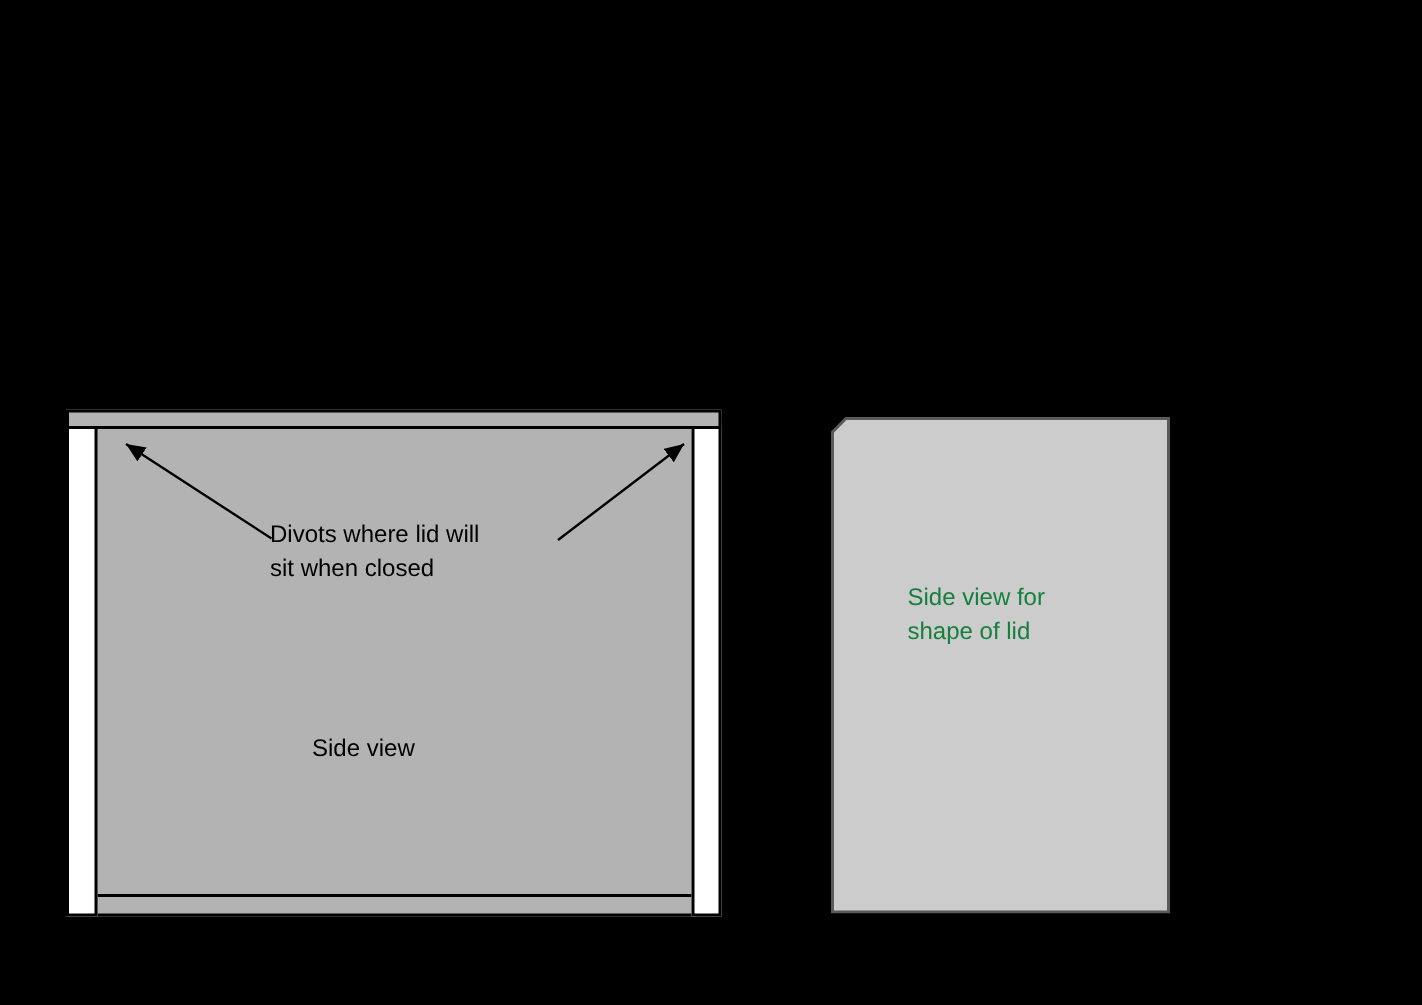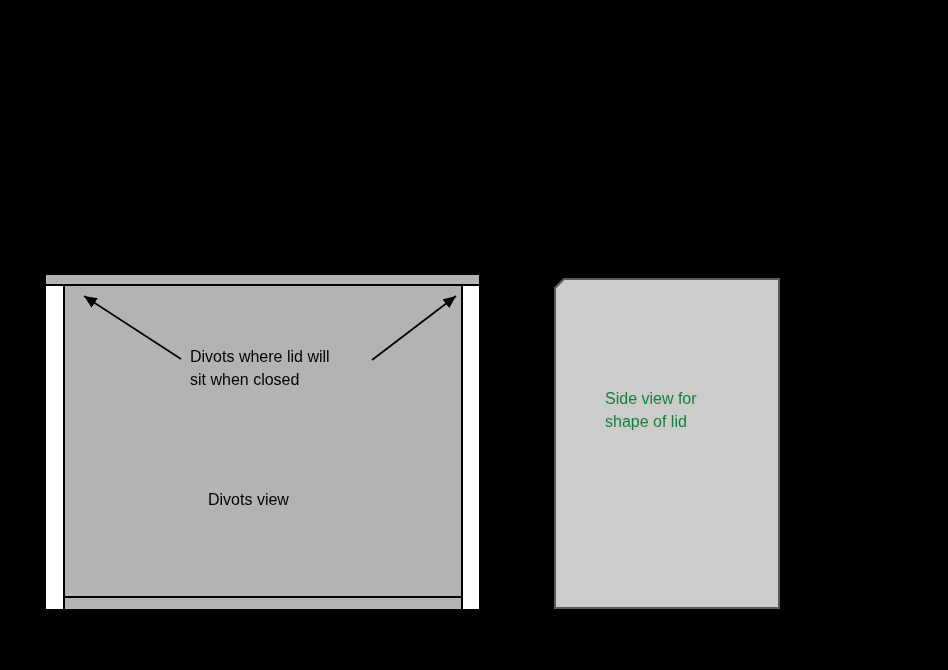--- a/index.html
+++ b/index.html
@@ -28,21 +28,21 @@
   #front-top-rail     { left: 44px;  top: 273px; width: 437px; height: 13px;  z-index: 3; }
 
   .label {
     position: absolute;
     z-index: 5;
     font-size: 16px;
     line-height: 23px;
     white-space: pre-line;
     color: #000;
   }
-  #divots-annotation  { left: 190px; top: 345px; }
+  #divots-annotation  { left: 180px; top: 345px; }
   #front-view-label   { left: 208px; top: 488px; }
   #side-view-label    { left: 605px; top: 387px; }
 
   #arrow-layer {
     position: absolute;
     left: 0; top: 0;
     width: 948px; height: 670px;
     z-index: 4;
     pointer-events: none;
   }
@@ -78,18 +78,18 @@
         <path d="M0,0 L8,3.5 L0,7 Z" fill="#000000"></path>
       </marker>
     </defs>
     <line x1="181" y1="359" x2="84" y2="296" stroke-width="1.6" marker-end="url(#arrow-head)" style="stroke: rgb(0, 0, 0);"></line>
     <line x1="372" y1="360" x2="456" y2="296" stroke-width="1.6" marker-end="url(#arrow-head)" style="stroke: rgb(0, 0, 0);"></line>
   </svg>
 
   <div class="label" id="divots-annotation" style="color: rgb(0, 0, 0);">Divots where lid will
 sit when closed</div>
 
-  <div class="label" id="front-view-label" style="color: rgb(0, 0, 0);">Divots view</div>
+  <div class="label" id="front-view-label" style="color: rgb(0, 0, 0);">Side view</div>
 
   <div class="label" id="side-view-label" style="color: #15803d;">Side view for
 shape of lid</div>
 
 </div>
 
 </body></html>

